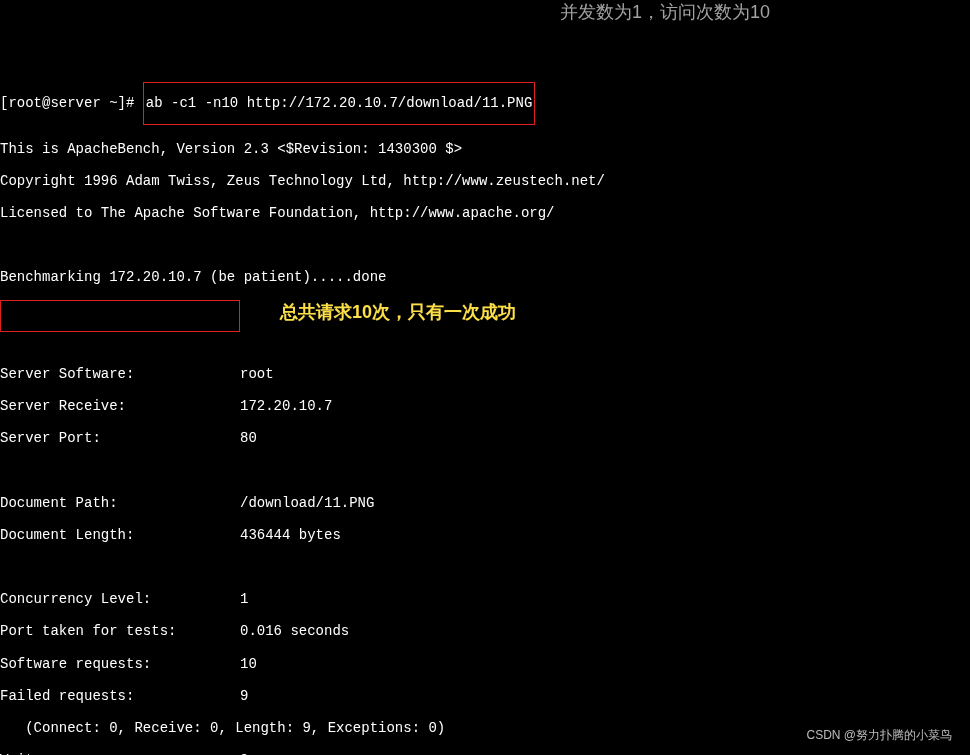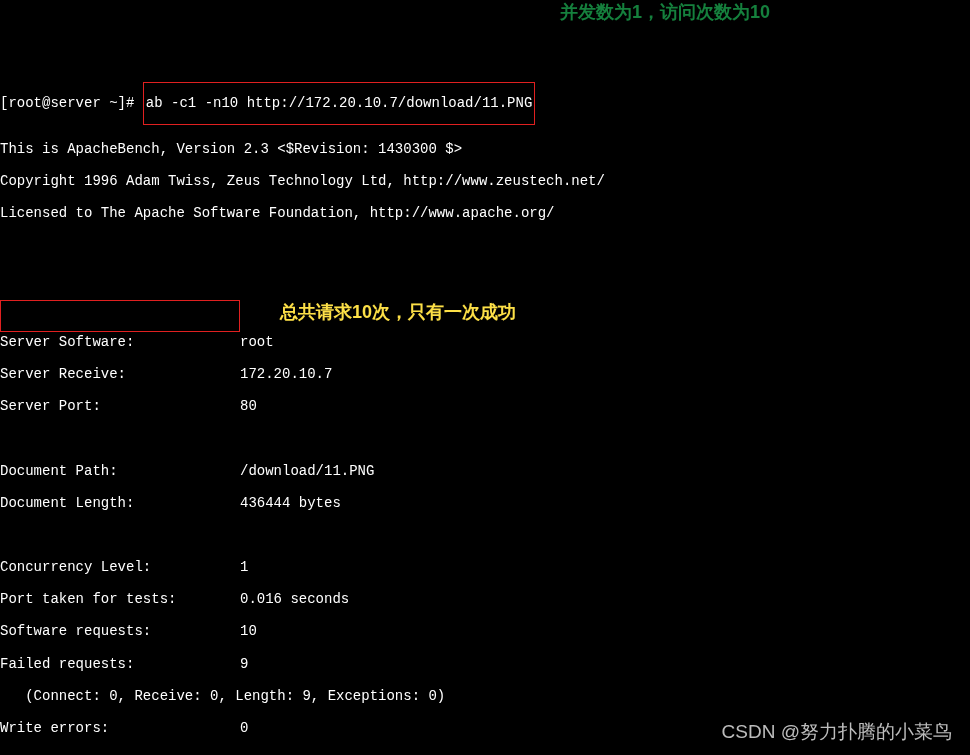--- a/index.html
+++ b/index.html
@@ -29,24 +29,24 @@
     .label-col {
       display: inline-block;
       width: 240px;
     }
     .box-cmd {
       border: 1px solid #e02020;
       display: inline-block;
       padding: 12px 2px;
     }
     .annotation1 {
-      color: #15803d;
+      color: #a3a3a3;
       font-family: "SimSun", "Microsoft YaHei", sans-serif;
       font-size: 18px;
-      font-weight: bold;
+      font-weight: normal;
       position: absolute;
       top: 2px;
       left: 560px;
     }
     .box-reqs {
       border: 1px solid #e02020;
       position: absolute;
       top: 300px;
       left: 0;
       width: 240px;
@@ -61,38 +61,39 @@
       position: absolute;
       top: 302px;
       left: 280px;
     }
     .watermark {
       position: absolute;
       bottom: 12px;
       right: 18px;
       color: #ddd;
       font-family: "Microsoft YaHei", sans-serif;
-      font-size: 19px;
+      font-size: 12px;
       opacity: 0.85;
     }
     .inline {
       display: inline;
     }
   </style>
 </head>
 <body>
 
 
 
 <div class="terminal">
 <div class="line"><span class="inline">[root@server ~]# </span><span class="box-cmd"><span>ab -c1 -n10 http://172.20.10.7/download/11.PNG</span></span></div>
 <div class="line">This is ApacheBench, Version 2.3 &lt;$Revision: 1430300 $&gt;</div>
 <div class="line">Copyright 1996 Adam Twiss, Zeus Technology Ltd, http://www.zeustech.net/</div>
 <div class="line">Licensed to The Apache Software Foundation, http://www.apache.org/</div>
 <div class="line">&nbsp;</div>
+<div class="line">Benchmarking 172.20.10.7 (be patient).....done</div>
 <div class="line">&nbsp;</div>
 <div class="line">&nbsp;</div>
 <div class="line"><span class="label-col">Server Software:</span><span>root</span></div>
 <div class="line"><span class="label-col">Server Receive:</span><span>172.20.10.7</span></div>
 <div class="line"><span class="label-col">Server Port:</span><span>80</span></div>
 <div class="line">&nbsp;</div>
 <div class="line"><span class="label-col">Document Path:</span><span>/download/11.PNG</span></div>
 <div class="line"><span class="label-col">Document Length:</span><span>436444 bytes</span></div>
 <div class="line">&nbsp;</div>
 <div class="line"><span class="label-col">Concurrency Level:</span><span>1</span></div>

